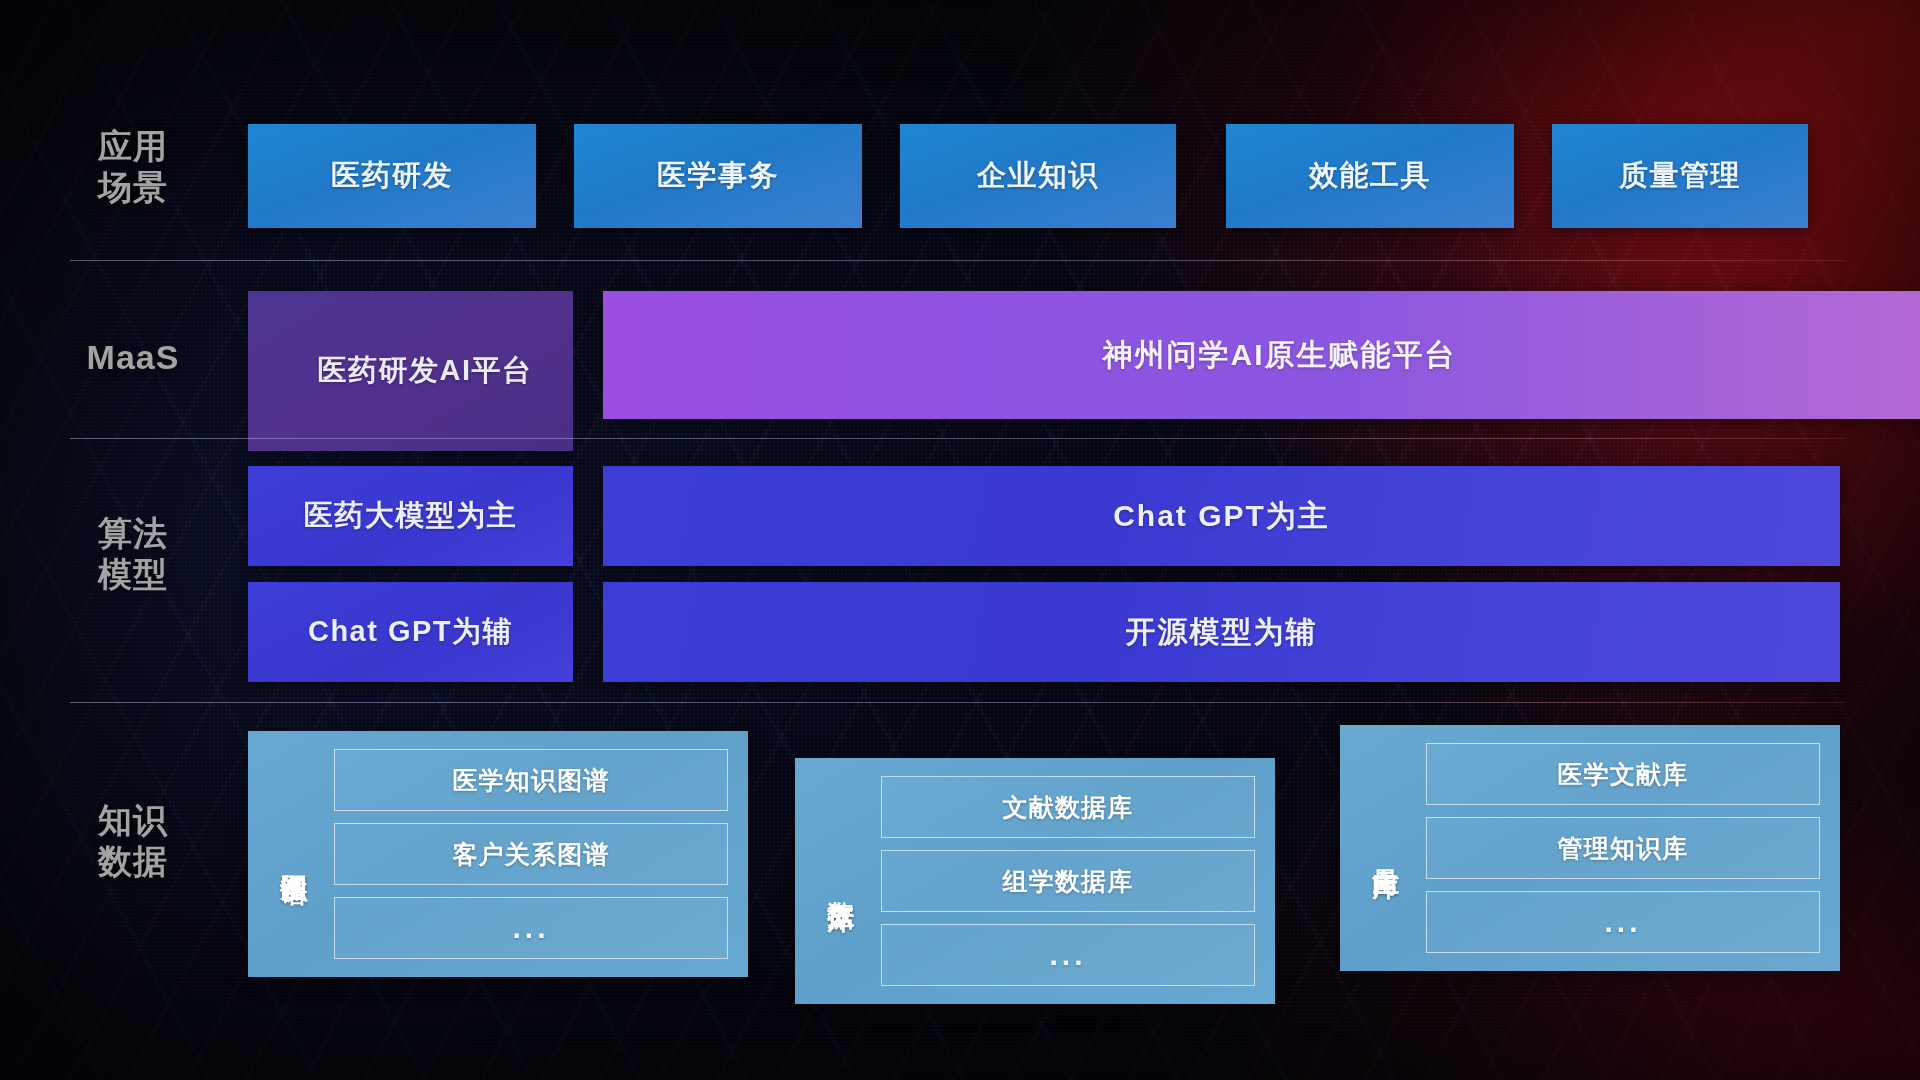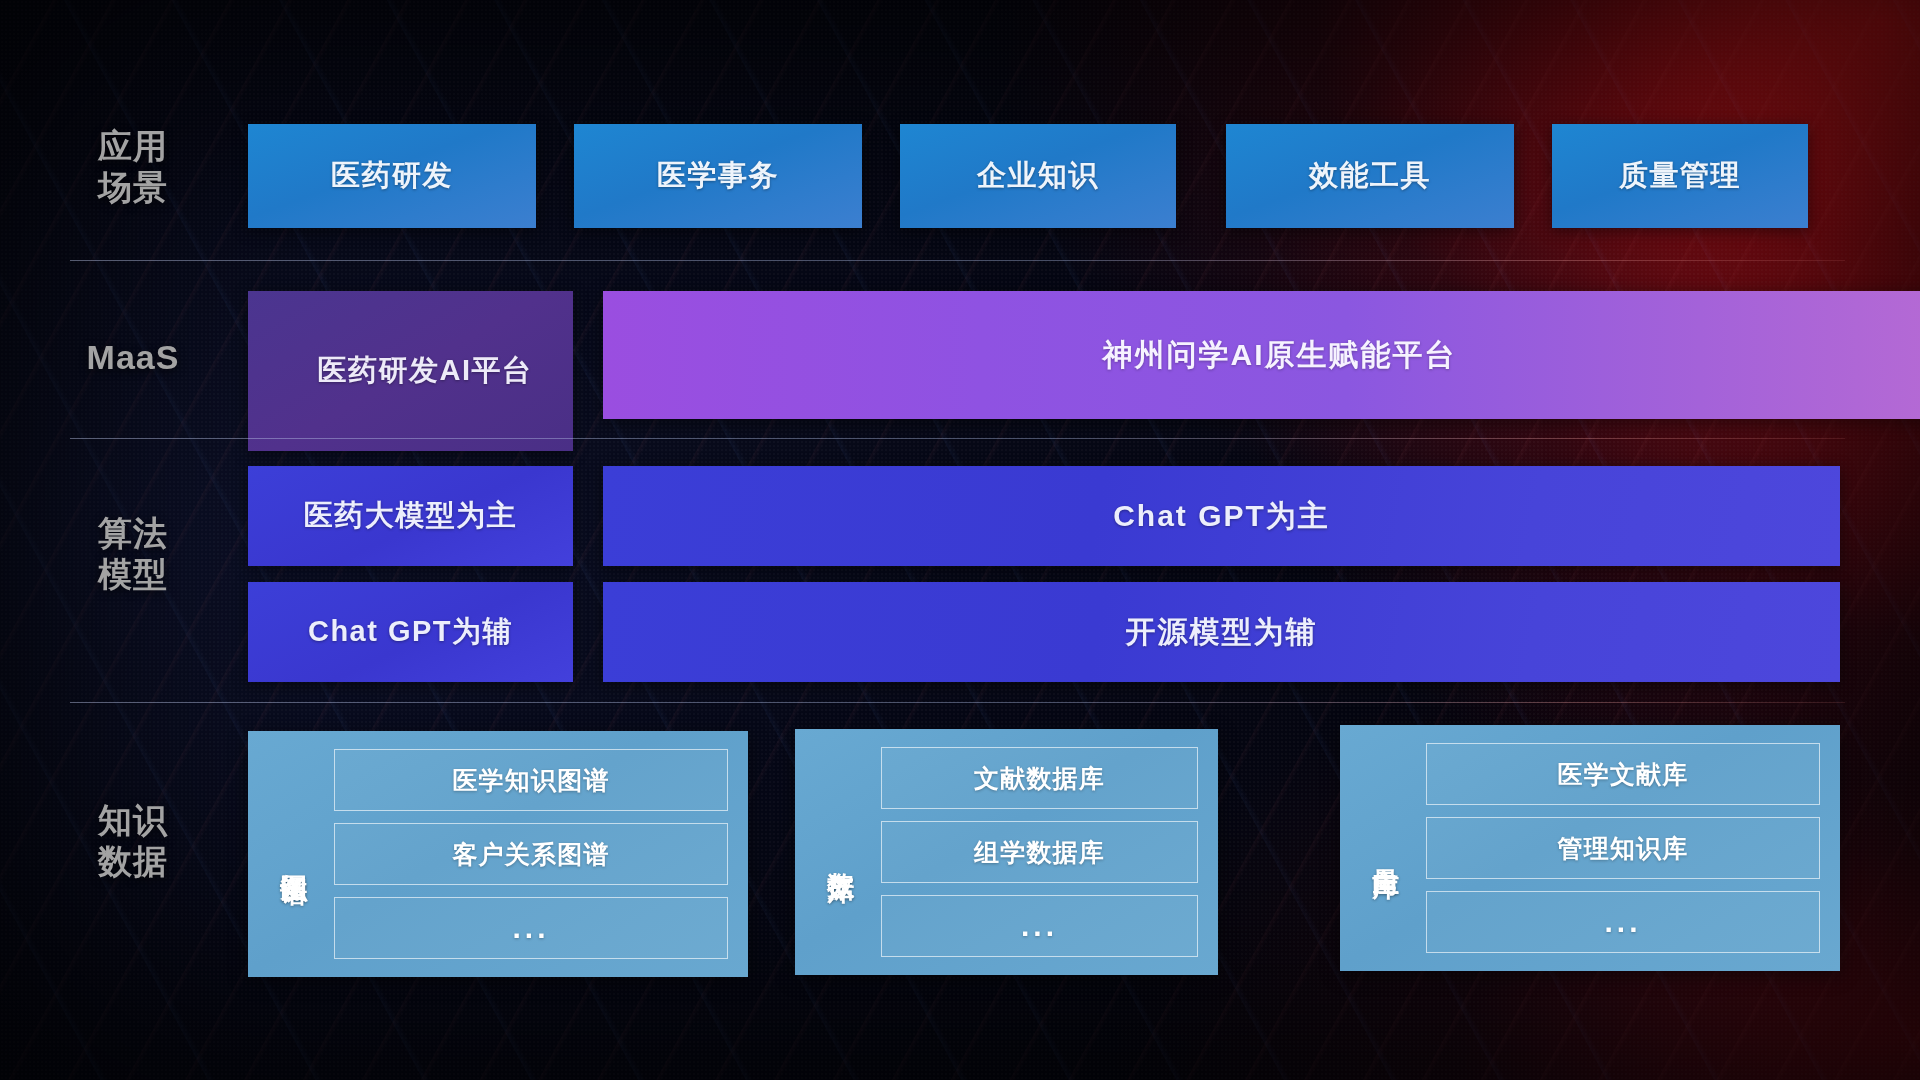--- a/index.html
+++ b/index.html
@@ -238,21 +238,21 @@
 
     <div class="kpanel" style="left:248px; top:731px; width:500px;">
       <div class="kpanel-title">知识图谱</div>
       <div class="kpanel-items">
         <div class="kitem">医学知识图谱</div>
         <div class="kitem">客户关系图谱</div>
         <div class="kitem ellipsis">...</div>
       </div>
     </div>
 
-    <div class="kpanel" style="left:795px; top:729px; width:423px;">
+    <div class="kpanel" style="left:795px; top:758px; width:480px;">
       <div class="kpanel-title">数据库</div>
       <div class="kpanel-items">
         <div class="kitem">文献数据库</div>
         <div class="kitem">组学数据库</div>
         <div class="kitem ellipsis">...</div>
       </div>
     </div>
 
     <div class="kpanel" style="left:1340px; top:725px; width:500px;">
       <div class="kpanel-title">向量库</div>

